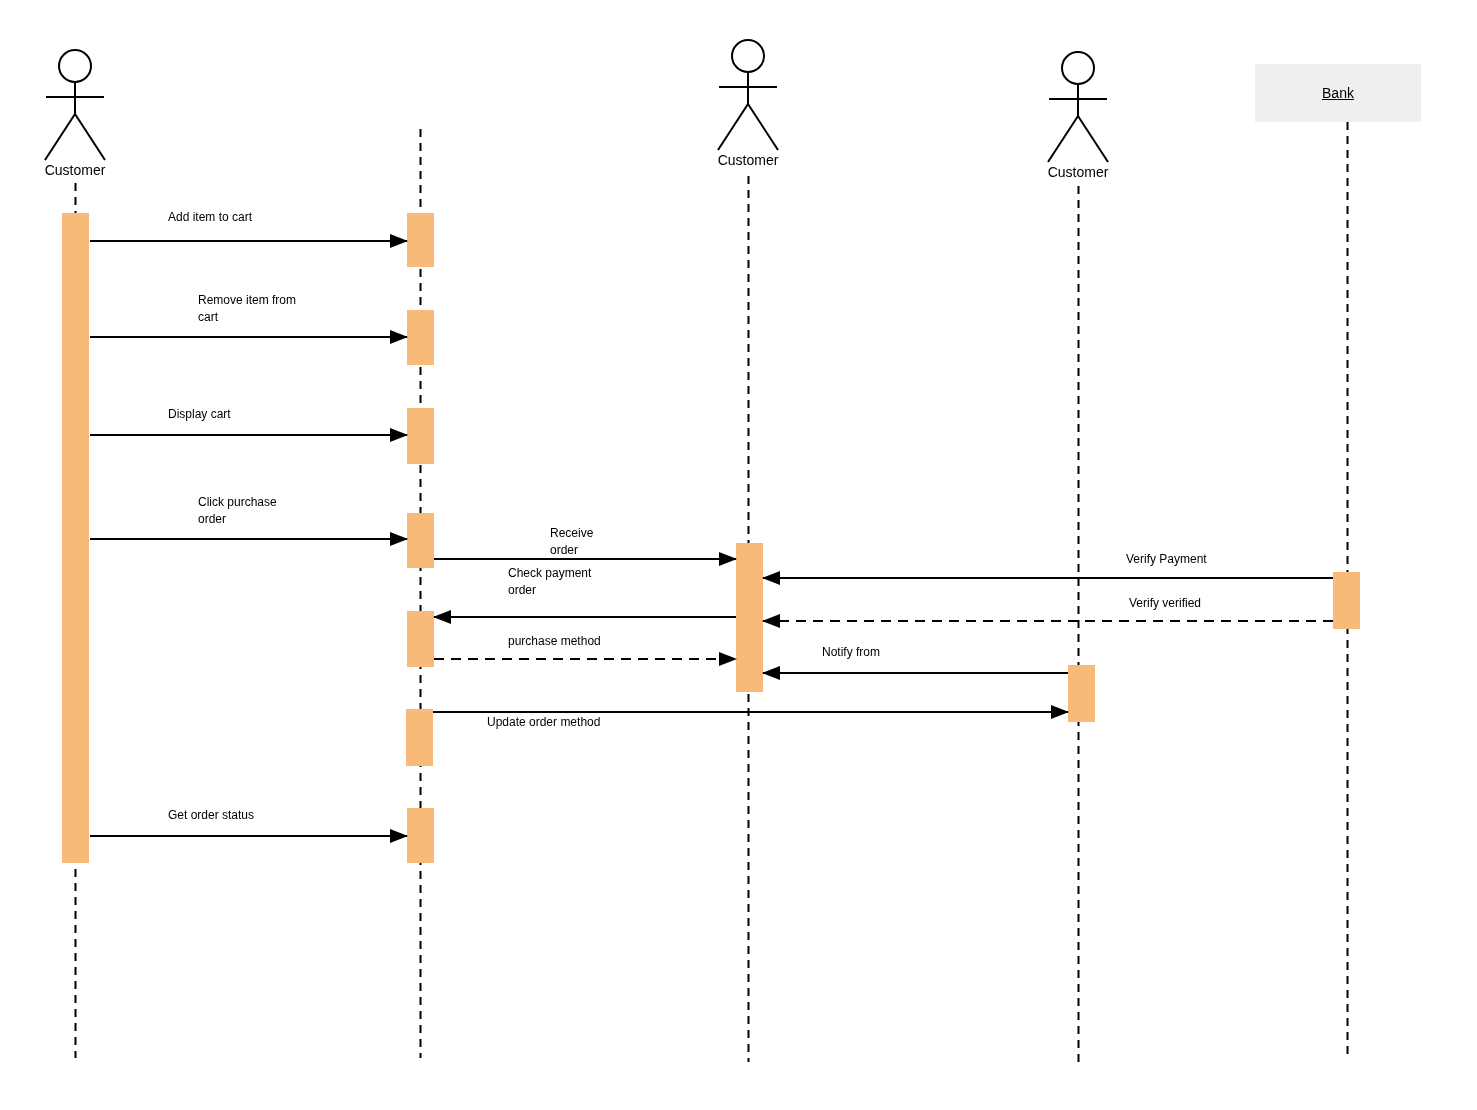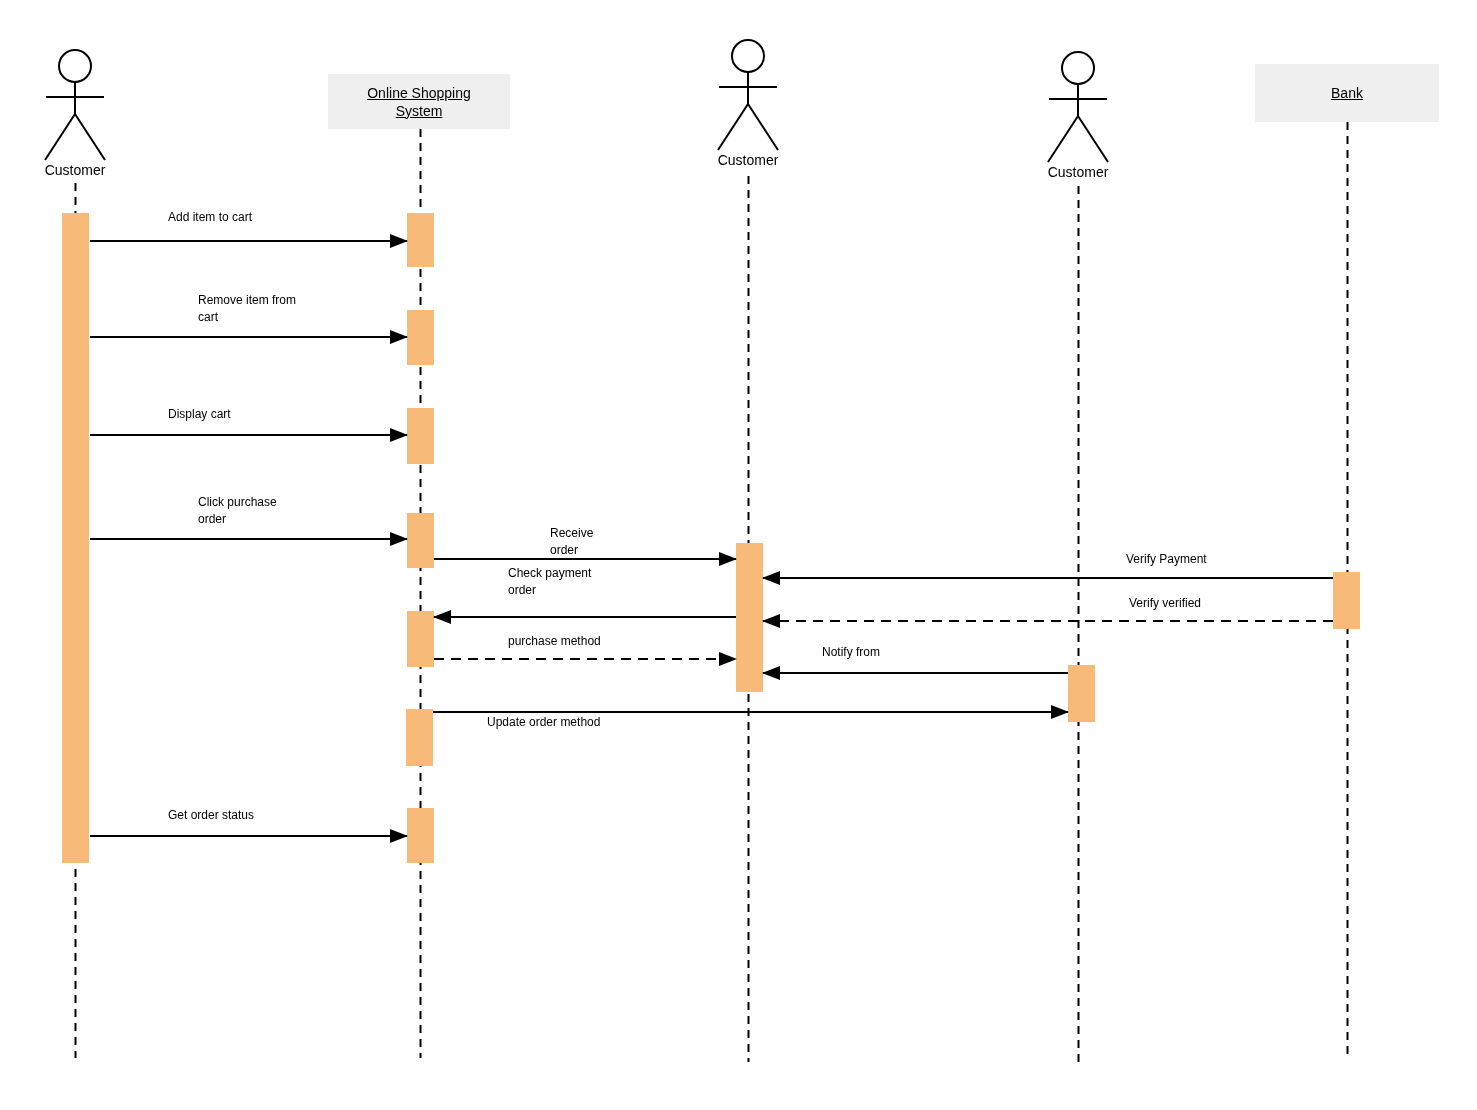--- a/index.html
+++ b/index.html
@@ -66,24 +66,21 @@
 
     <g stroke="#000" stroke-width="2" fill="none">
       <circle cx="1078" cy="68" r="16" fill="#fff"></circle>
       <line x1="1078" y1="84" x2="1078" y2="116"></line>
       <line x1="1049" y1="99" x2="1107" y2="99"></line>
       <line x1="1078" y1="116" x2="1048" y2="162"></line>
       <line x1="1078" y1="116" x2="1108" y2="162"></line>
     </g>
   </svg>
 
-  <div class="headbox" style="left:328px;top:74px;width:182px;height:55px;">
-    <span class="title" style="width:130px;">Online Shopping System</span>
-  </div>
-  <div class="headbox" style="left:1255px;top:64px;width:184px;height:58px;">
+  <div class="headbox" style="left:1255px;top:64px;width:166px;height:58px;">
     <span class="title">Bank</span>
   </div>
 
   <div class="actor-label" style="left:25px;top:162px;width:100px;">Customer</div>
   <div class="actor-label" style="left:698px;top:152px;width:100px;">Customer</div>
   <div class="actor-label" style="left:1028px;top:164px;width:100px;">Customer</div>
 
   <div class="activation" style="left:62px;top:213px;height:650px;"></div>
   <div class="activation" style="left:407px;top:213px;height:54px;"></div>
   <div class="activation" style="left:407px;top:310px;height:55px;"></div>

